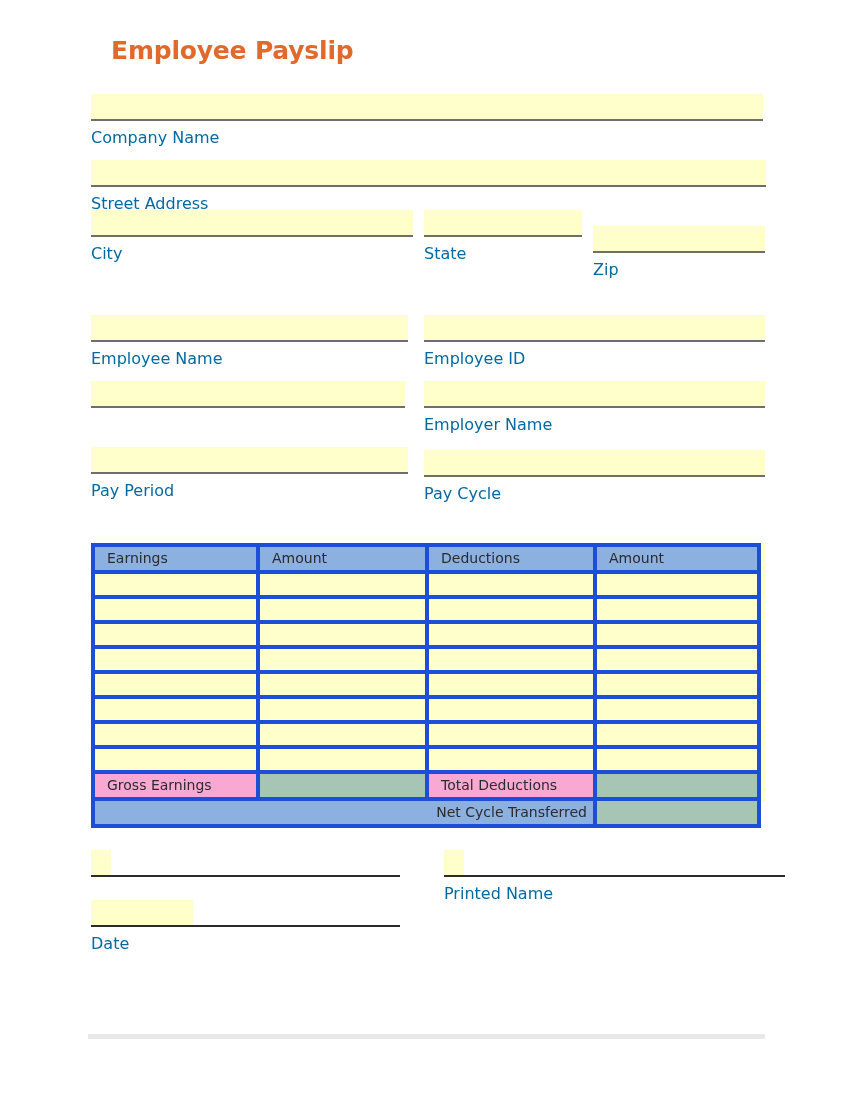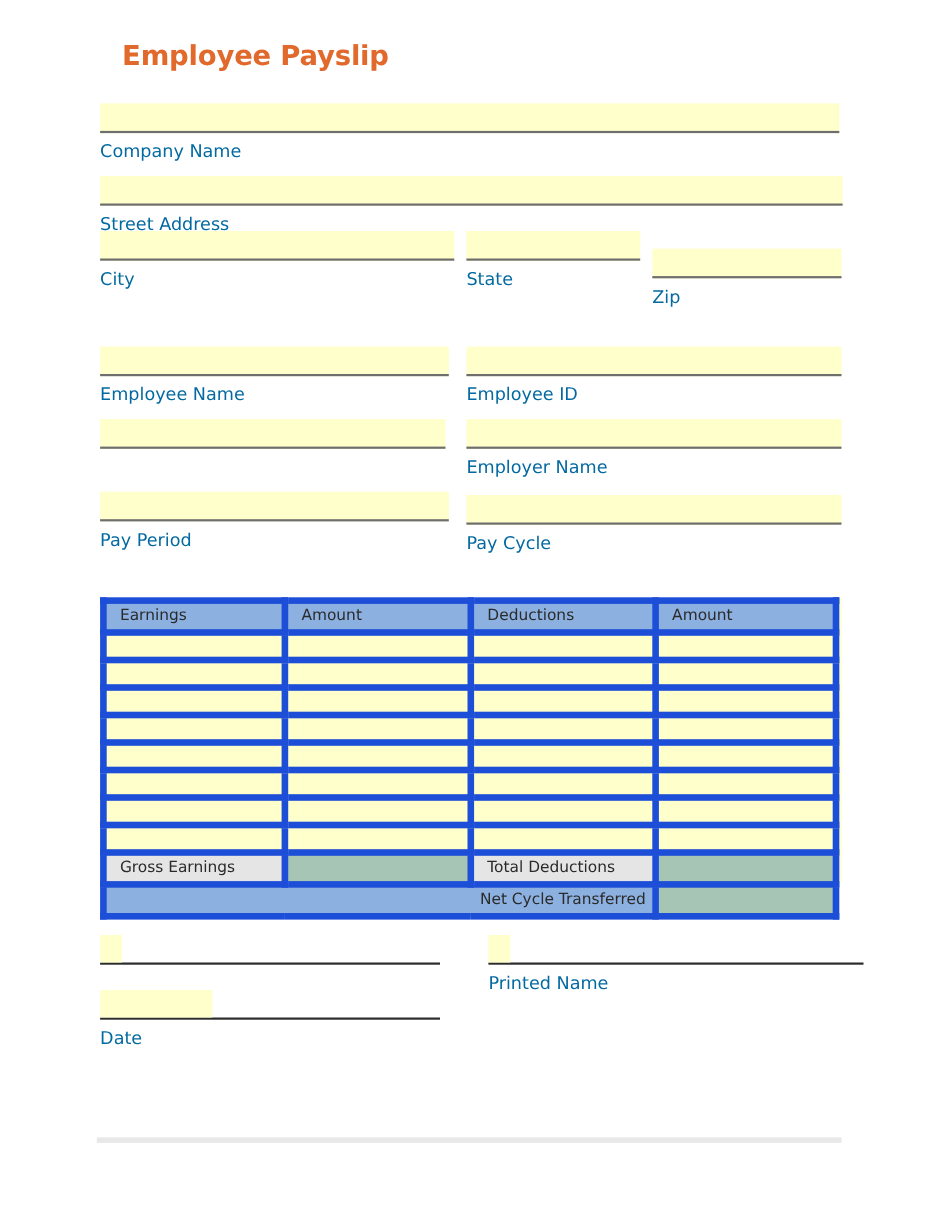--- a/index.html
+++ b/index.html
@@ -66,38 +66,38 @@
   .pay-table {
     position: absolute;
     left: 91px;
     top: 543px;
     width: 666px;
     border-collapse: collapse;
     table-layout: fixed;
     font-size: 14px;
   }
   .pay-table td, .pay-table th {
-    border: 6px solid #1d4ed8;
+    border: 4px solid #1d4ed8;
     height: 25px;
     padding: 0 12px;
     font-weight: normal;
     text-align: left;
     color: #2b2b2b;
     font-size: 14px;
     line-height: 23px;
     box-sizing: border-box;
   }
   .pay-table th {
     background: #8cb0e0;
   }
   .pay-table td.blank {
     background: #ffffcc;
   }
   .pay-table td.label-blue {
-    background: #e5e5e5;
+    background: #f9a8d4;
     margin-left: 24px;
   }
   .pay-table td.total-green {
     background: #a6c5b5;
   }
   .pay-table td.net-label {
     background: #8cb0e0;
     text-align: right;
     padding-right: 6px;
   }

